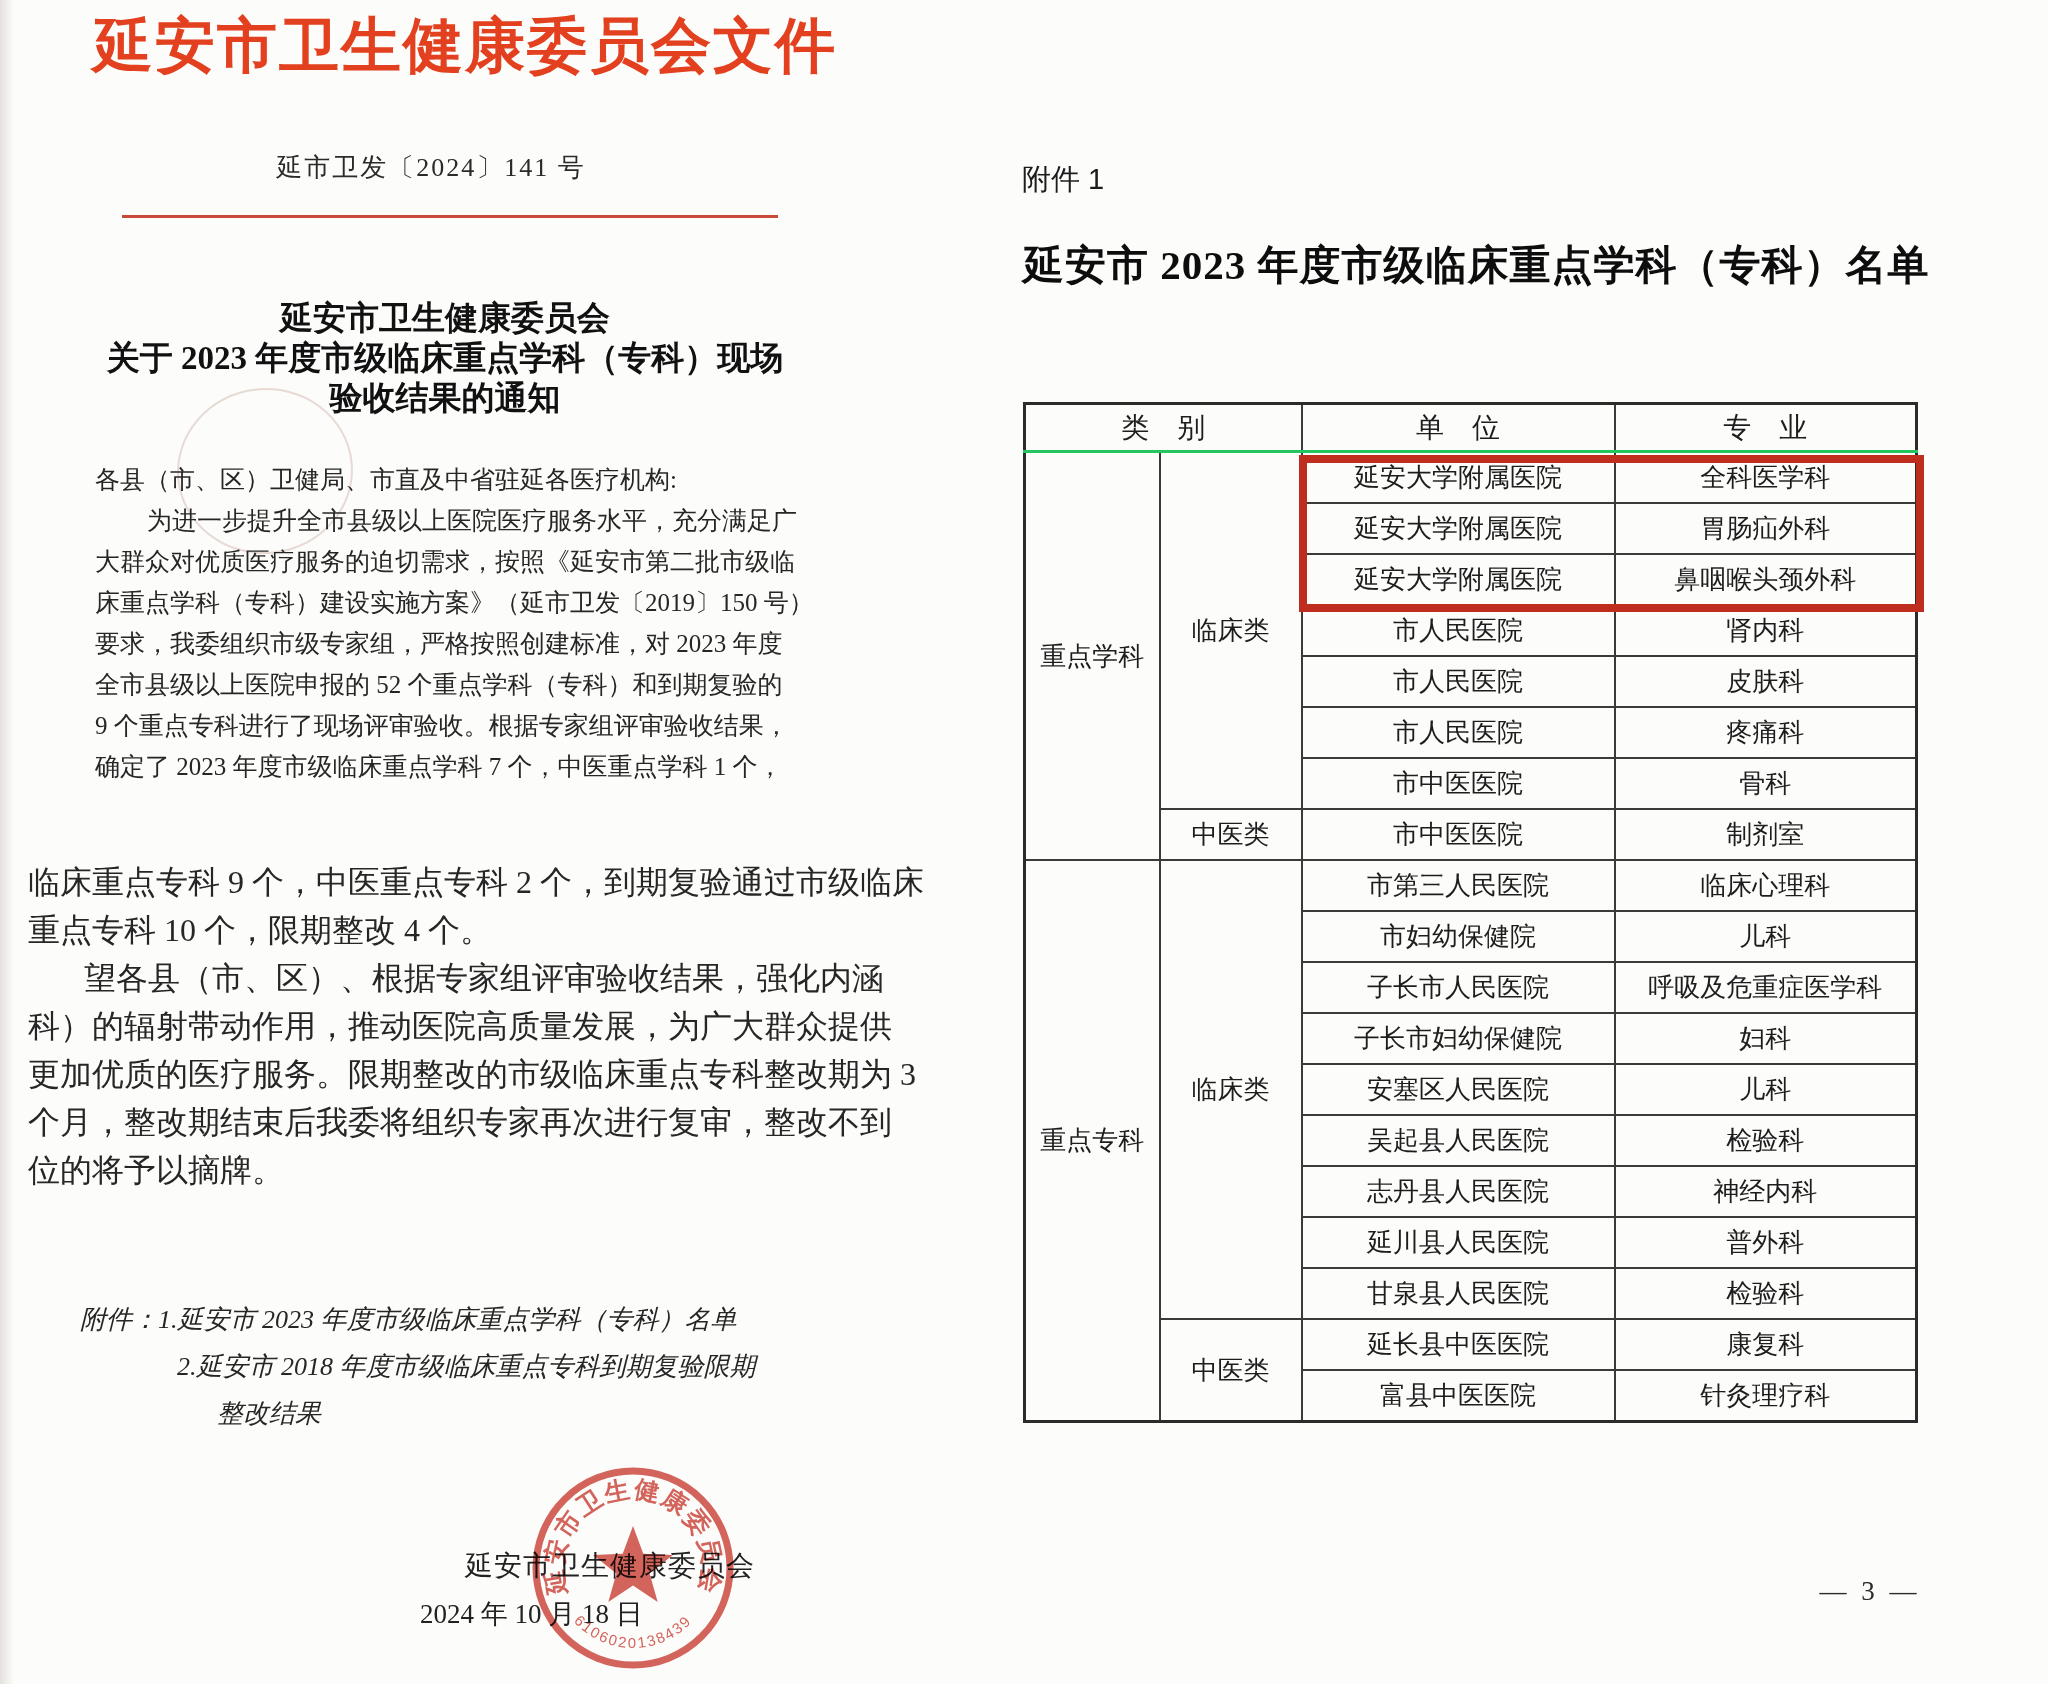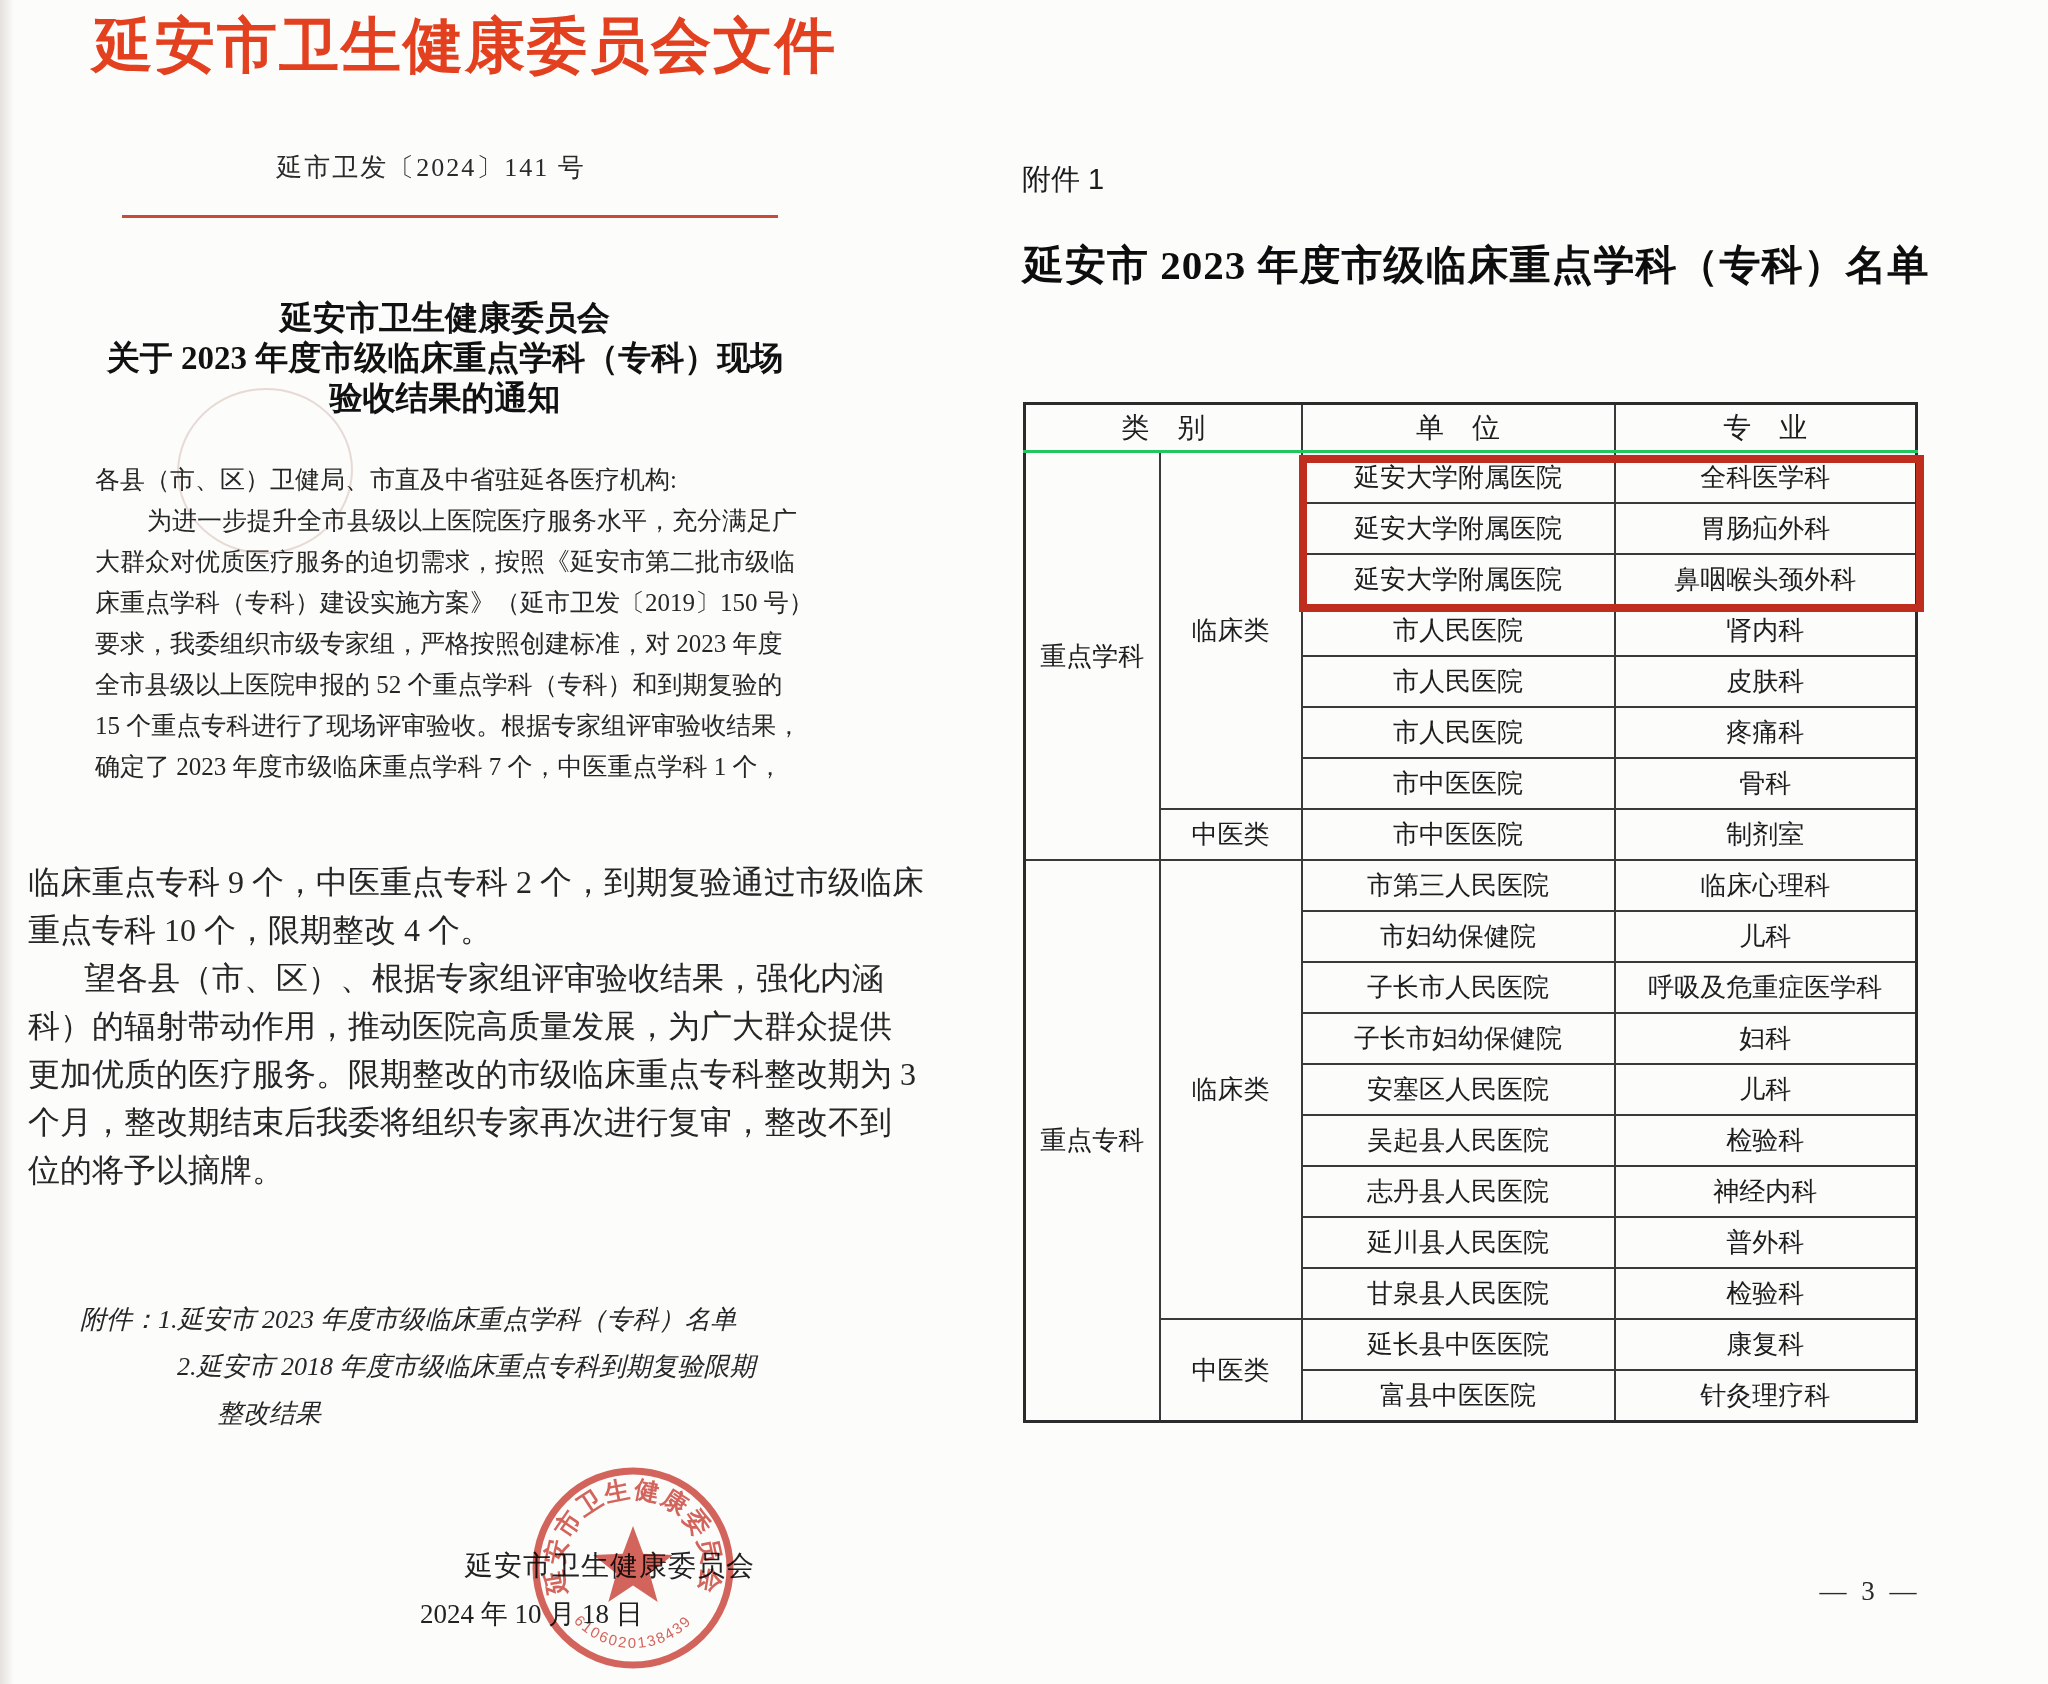--- a/index.html
+++ b/index.html
@@ -80,21 +80,21 @@
 
   <div class="watermark-circle"></div>
 
   <div class="body1">
     <div>各县（市、区）卫健局、市直及中省驻延各医疗机构:</div>
     <div class="ind1">为进一步提升全市县级以上医院医疗服务水平，充分满足广</div>
     <div>大群众对优质医疗服务的迫切需求，按照《延安市第二批市级临</div>
     <div>床重点学科（专科）建设实施方案》（延市卫发〔2019〕150 号）</div>
     <div>要求，我委组织市级专家组，严格按照创建标准，对 2023 年度</div>
     <div>全市县级以上医院申报的 52 个重点学科（专科）和到期复验的</div>
-    <div>15 个重点专科进行了现场评审验收。根据专家组评审验收结果，</div>
+    <div>9 个重点专科进行了现场评审验收。根据专家组评审验收结果，</div>
     <div>确定了 2023 年度市级临床重点学科 7 个，中医重点学科 1 个，</div>
   </div>
 
   <div class="body2">
     <div>临床重点专科 9 个，中医重点专科 2 个，到期复验通过市级临床</div>
     <div>重点专科 10 个，限期整改 4 个。</div>
     <div class="ind2">望各县（市、区）、根据专家组评审验收结果，强化内涵</div>
     <div>科）的辐射带动作用，推动医院高质量发展，为广大群众提供</div>
     <div>更加优质的医疗服务。限期整改的市级临床重点专科整改期为 3</div>
     <div>个月，整改期结束后我委将组织专家再次进行复审，整改不到</div>

